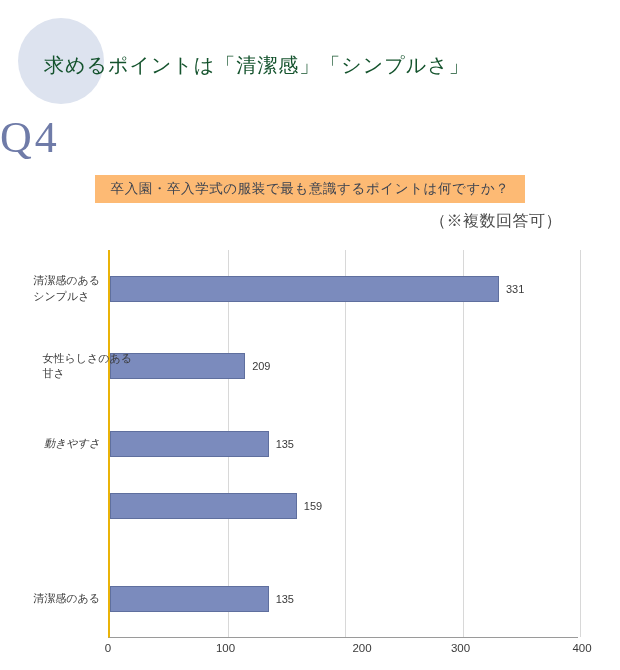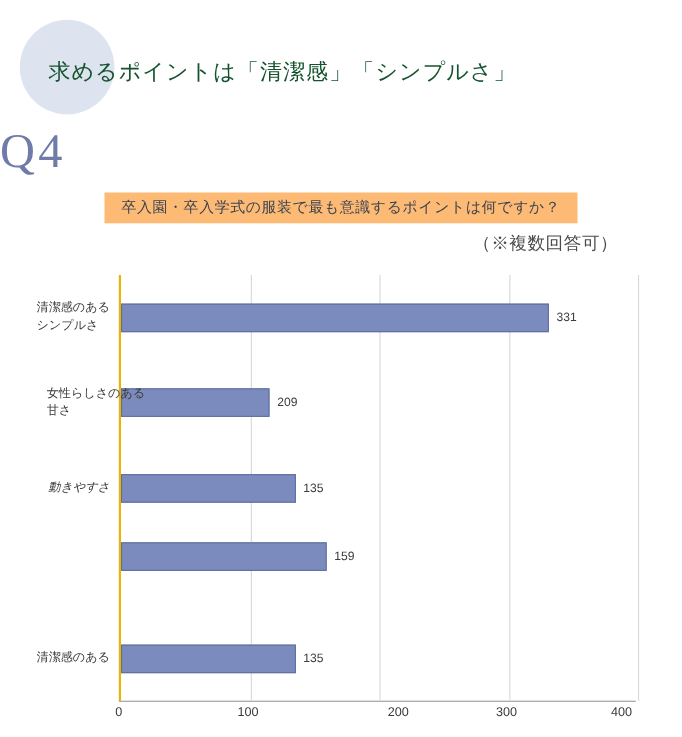--- a/index.html
+++ b/index.html
@@ -185,14 +185,14 @@
 <div class="cat-label-wrap" style="position: absolute; left: 0px; width: 100px; top: 0px; height: 77.6px; display: flex; align-items: center; justify-content: flex-end;">清潔感のある
 シンプルさ</div>
     <div class="cat-label-wrap" style="position: absolute; left: 0px; width: 100px; top: 77.6px; height: 77.6px; display: flex; align-items: center; justify-content: flex-end; padding-left: 32px;">女性らしさのある
 甘さ</div>
     <div class="cat-label-wrap" style="position: absolute; left: 0px; width: 100px; top: 155.2px; height: 77.6px; display: flex; align-items: center; justify-content: flex-end; font-style: italic;">動きやすさ</div>
     <div class="cat-label-wrap" style="position: absolute; left: 0px; width: 100px; top: 310.4px; height: 77.6px; display: flex; align-items: center; justify-content: flex-end;">清潔感のある</div>
     <div class="x-tick" style="left: 108px;">0</div>
     <div class="x-tick" style="left: 225.5px;">100</div>
     <div class="x-tick" style="left: 362px;">200</div>
     <div class="x-tick" style="left: 460.5px;">300</div>
-    <div class="x-tick" style="left: 565px;">400</div>
+    <div class="x-tick" style="left: 582px;">400</div>
   </div>
 
 </body></html>

